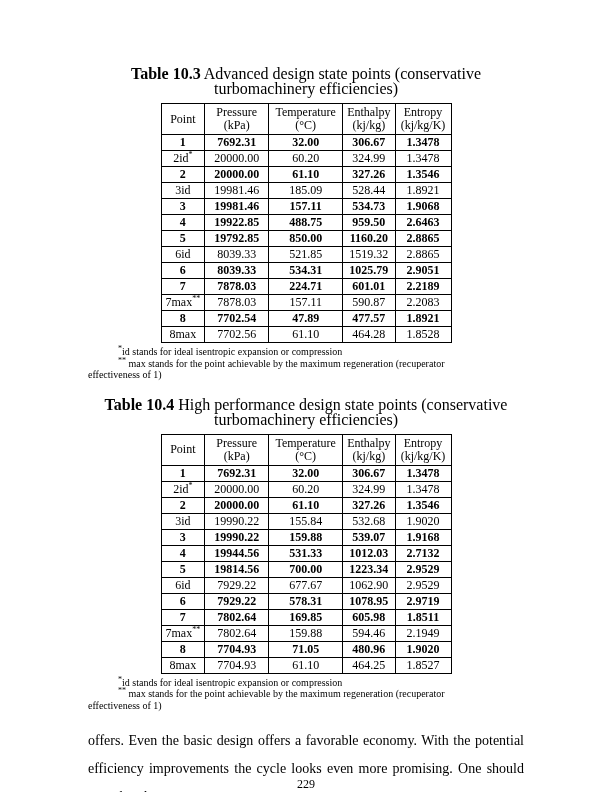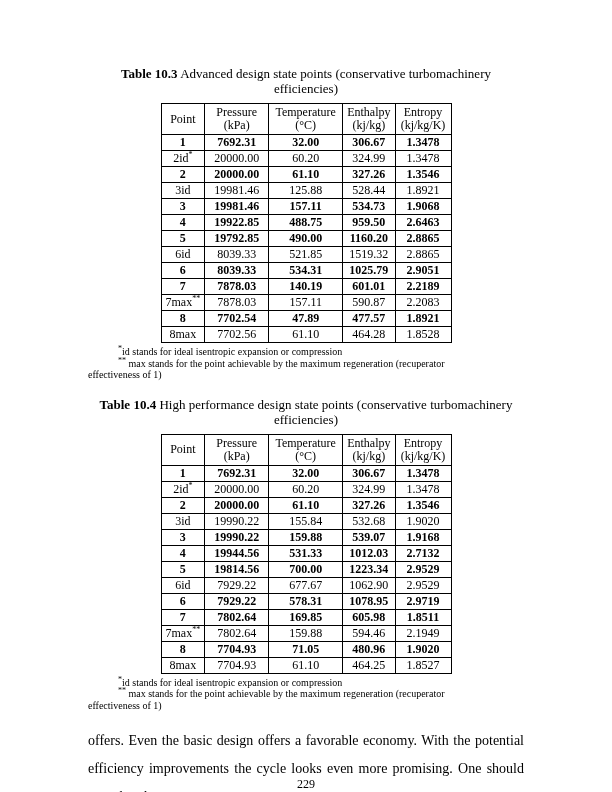--- a/index.html
+++ b/index.html
@@ -8,21 +8,21 @@
   .page {
     position: relative;
     width: 612px; height: 792px;
     margin: 0 auto;
     background: #fff;
     padding: 66px 88px 0 88px;
     overflow: hidden;
   }
   .caption {
     text-align: center;
-    font-size: 13px;
+    font-size: 16px;
     line-height: 15px;
     margin-bottom: 7px;
   }
   .caption .cap-label { font-weight: bold; }
   .caption.second { margin-top: 16px; }
   table {
     border-collapse: collapse;
     margin: 0 auto;
     font-size: 12px;
   }
@@ -120,63 +120,63 @@
         <tr class="bold">
           <td>2</td>
           <td>20000.00</td>
           <td>61.10</td>
           <td>327.26</td>
           <td>1.3546</td>
         </tr>
         <tr>
           <td>3id</td>
           <td>19981.46</td>
-          <td>125.88</td>
+          <td>185.09</td>
           <td>528.44</td>
           <td>1.8921</td>
         </tr>
         <tr class="bold">
           <td>3</td>
           <td>19981.46</td>
           <td>157.11</td>
           <td>534.73</td>
           <td>1.9068</td>
         </tr>
         <tr class="bold">
           <td>4</td>
           <td>19922.85</td>
           <td>488.75</td>
           <td>959.50</td>
           <td>2.6463</td>
         </tr>
         <tr class="bold">
           <td>5</td>
           <td>19792.85</td>
-          <td>490.00</td>
+          <td>850.00</td>
           <td>1160.20</td>
           <td>2.8865</td>
         </tr>
         <tr>
           <td>6id</td>
           <td>8039.33</td>
           <td>521.85</td>
           <td>1519.32</td>
           <td>2.8865</td>
         </tr>
         <tr class="bold">
           <td>6</td>
           <td>8039.33</td>
           <td>534.31</td>
           <td>1025.79</td>
           <td>2.9051</td>
         </tr>
         <tr class="bold">
           <td>7</td>
           <td>7878.03</td>
-          <td>140.19</td>
+          <td>224.71</td>
           <td>601.01</td>
           <td>2.2189</td>
         </tr>
         <tr>
           <td>7max<sup>**</sup></td>
           <td>7878.03</td>
           <td>157.11</td>
           <td>590.87</td>
           <td>2.2083</td>
         </tr>

